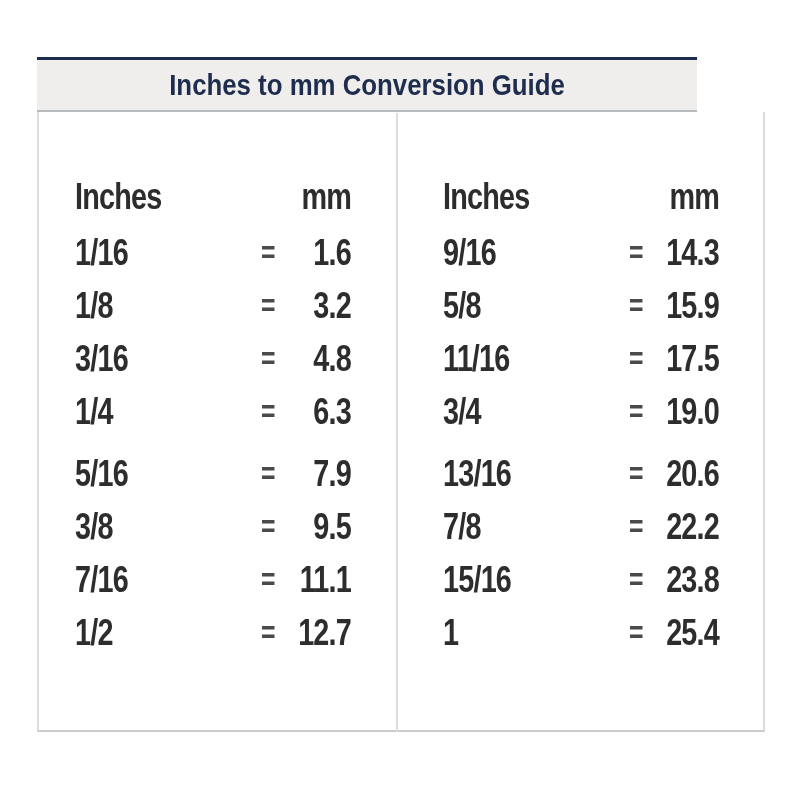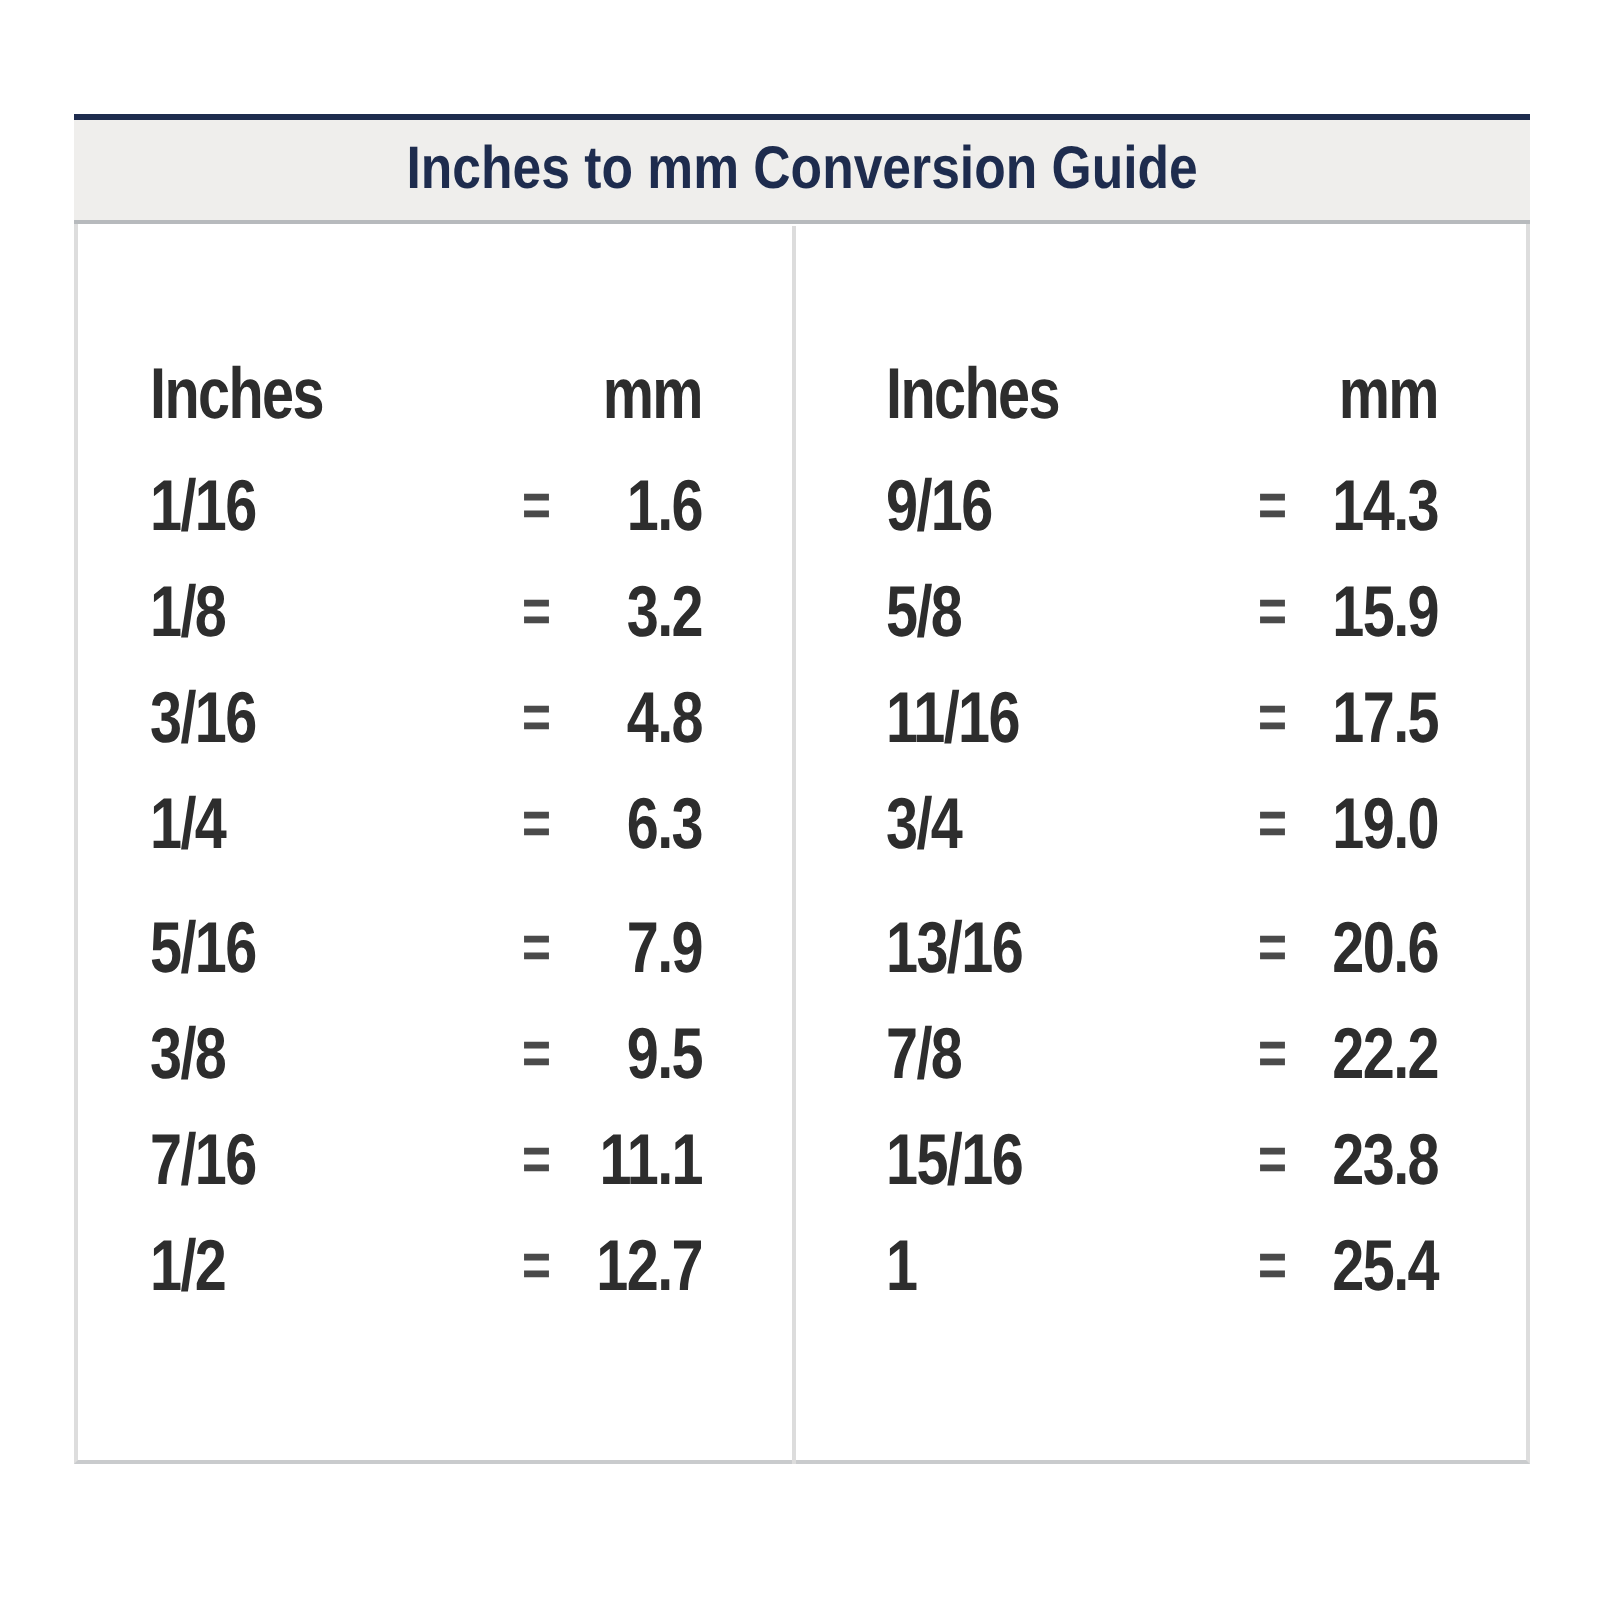--- a/index.html
+++ b/index.html
@@ -12,21 +12,21 @@
     position: relative;
     width: 800px;
     height: 800px;
     background: #ffffff;
     overflow: hidden;
   }
   .title-bar {
     position: absolute;
     left: 37px;
     top: 57px;
-    width: 728px;
+    width: 660px;
     height: 55px;
     background: #efeeec;
     border-top: 3px solid #1e2c4e;
     border-bottom: 2px solid #b7babd;
     box-sizing: border-box;
     display: flex;
     align-items: center;
     justify-content: center;
   }
   .title-text {

